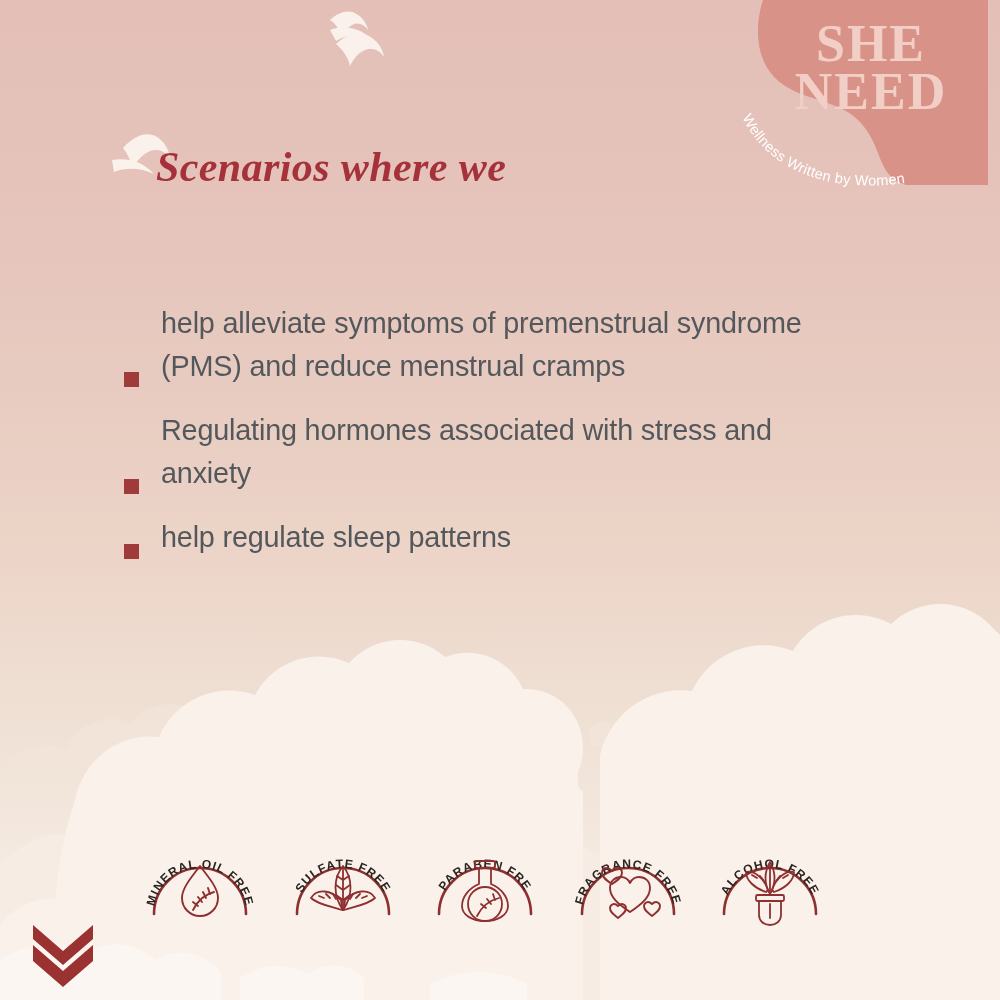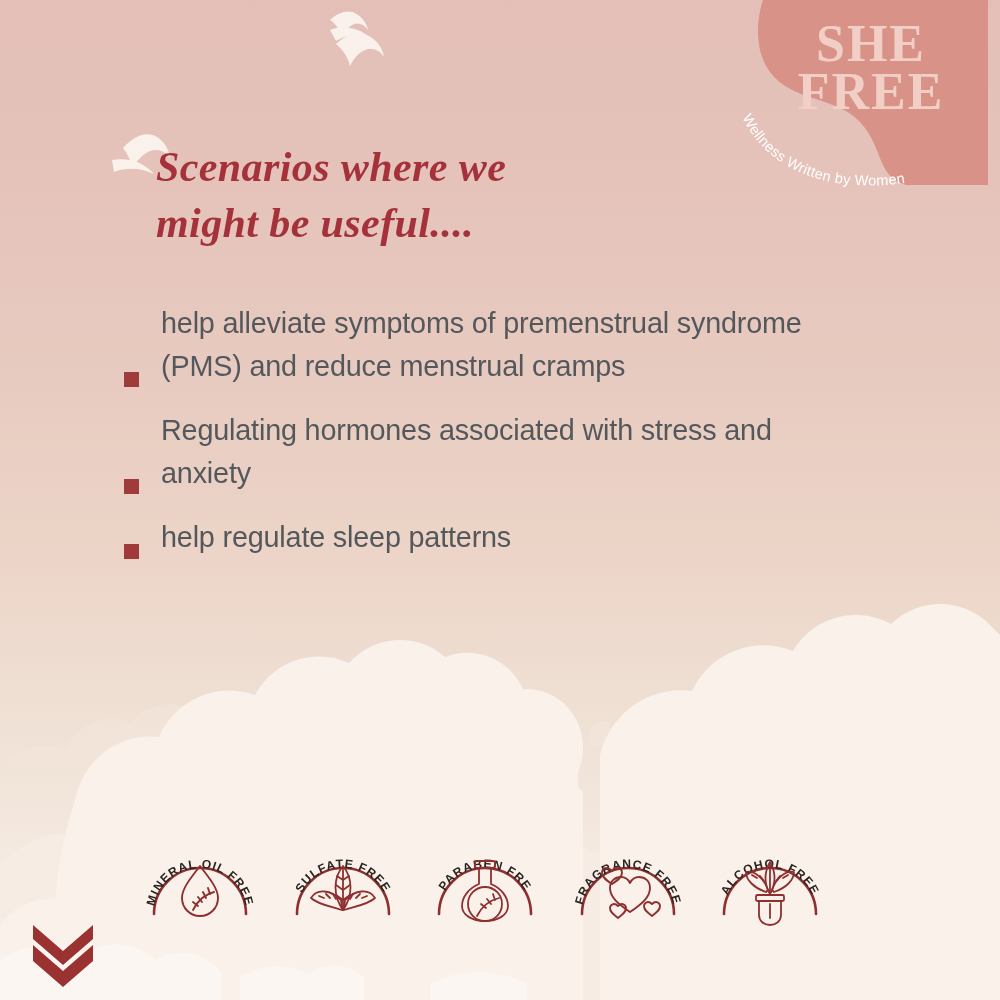--- a/index.html
+++ b/index.html
@@ -183,35 +183,34 @@
   <div id="brand-blob">
     <svg width="280" height="185" viewBox="0 0 280 185">
       <path d="M55 0
                C55 0 40 42 62 72
                C84 102 128 96 152 122
                C176 148 168 176 198 185
                L280 185 L280 0 Z" fill="#d99287"></path>
     </svg>
     <div id="brand-text-wrap">
       <div class="brand-line" id="brand-she">SHE</div>
-      <div class="brand-line" id="brand-need">FREE</div>
+      <div class="brand-line" id="brand-need">NEED</div>
     </div>
     <svg width="280" height="185" viewBox="0 0 280 185" style="position:absolute;left:0;top:0;overflow:visible">
       <defs>
         <path id="taglinePath" d="M 32 112 C 48 152 86 178 136 184 C 190 190 236 178 272 152" fill="none"></path>
       </defs>
       <text font-family="Liberation Sans, sans-serif" font-size="14.5" font-weight="400" fill="#ffffff" letter-spacing="0.3">
         <textPath href="#taglinePath" startOffset="2%">Wellness Written by Women</textPath>
       </text>
     </svg>
   </div>
 
   <div id="heading">
     <span class="hl">Scenarios where we</span>
-    <span class="hl">might be useful....</span>
   </div>
 
   <div id="bullet-list">
     <div class="bullet-row">
       <span class="bullet-mark"></span>
       <span class="bullet-text">help alleviate symptoms of premenstrual syndrome (PMS) and reduce menstrual cramps</span>
     </div>
     <div class="bullet-row">
       <span class="bullet-mark"></span>
       <span class="bullet-text">Regulating hormones associated with stress and anxiety</span>

